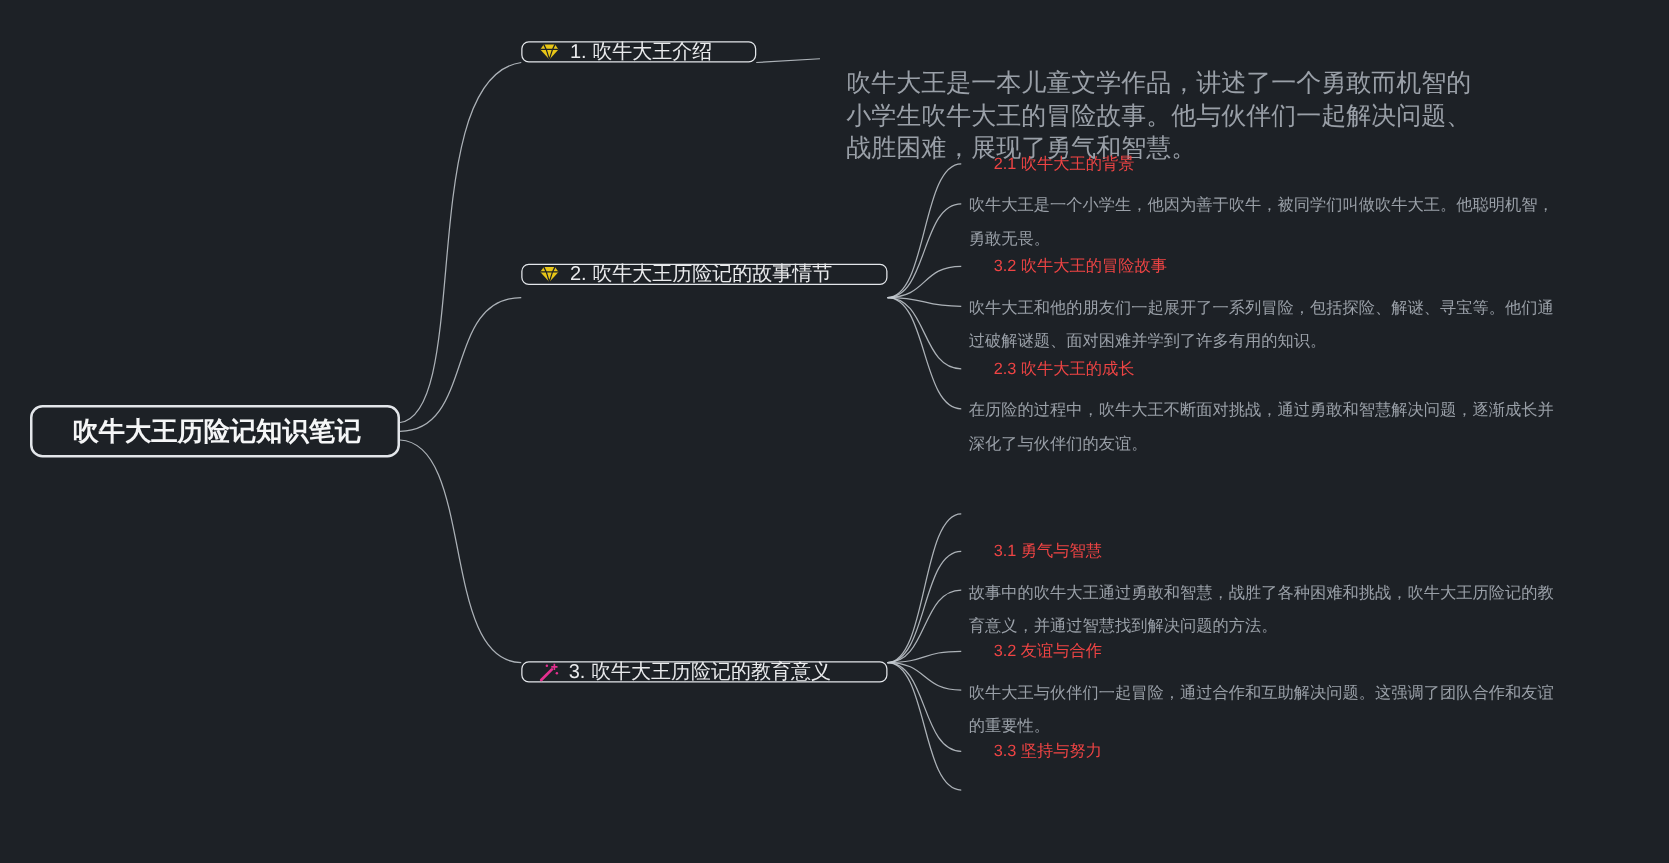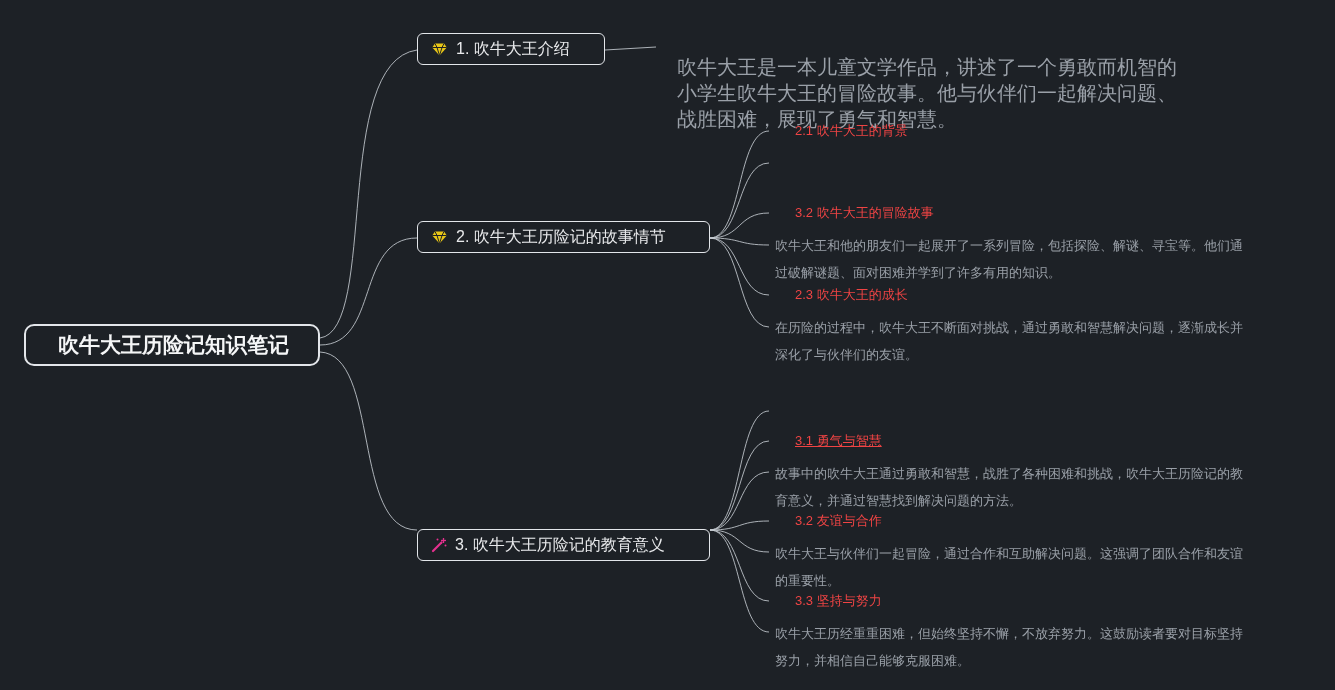--- a/index.html
+++ b/index.html
@@ -18,21 +18,21 @@
     border:1.5px solid #e3e6ea;border-radius:6px;
     background:#1d2126;color:#e9eaec;
     display:flex;align-items:center;gap:8px;
     padding:0 13px;font-size:16px;white-space:nowrap;
   }
   .node.root{
     border-radius:10px;border-width:2px;
     font-size:21px;font-weight:bold;color:#f5f6f7;
     width:296px;height:42px;justify-content:center;padding-left:16px;
   }
-  .node.branch{height:32px;text-align:right;}
+  .node.branch{height:17px;text-align:right;}
   .icon{display:flex;align-items:center;}
 
   .detail{
     position:absolute;color:#9aa0a8;
     font-size:13px;line-height:27px;
   }
   .detail.heading{color:#ef4444;line-height:18px;margin-left:20px;}
   .detail.intro{width:500px;line-height:27px;}
 </style>
 </head>
@@ -69,21 +69,21 @@
   <div class="node branch" style="left:417px;top:33px;width:188px;">
     <span class="icon">
       <svg width="17" height="15" viewBox="0 0 17 15">
         <polygon points="4,1.5 13,1.5 15.8,5.5 8.5,13.5 1.2,5.5" fill="#e8c617"></polygon>
         <path d="M1.2,5.5 H15.8 M4,1.5 L6,5.5 L8.5,13.5 M13,1.5 L11,5.5 L8.5,13.5" stroke="#1d2126" stroke-width="1" fill="none"></path>
       </svg>
     </span>
     <span>1. 吹牛大王介绍</span>
   </div>
 
-  <div class="node branch" style="left:417px;top:221px;width:293px;">
+  <div class="node branch" style="left:417px;top:211px;width:293px;">
     <span class="icon">
       <svg width="17" height="15" viewBox="0 0 17 15">
         <polygon points="4,1.5 13,1.5 15.8,5.5 8.5,13.5 1.2,5.5" fill="#e8c617"></polygon>
         <path d="M1.2,5.5 H15.8 M4,1.5 L6,5.5 L8.5,13.5 M13,1.5 L11,5.5 L8.5,13.5" stroke="#1d2126" stroke-width="1" fill="none"></path>
       </svg>
     </span>
     <span>2. 吹牛大王历险记的故事情节</span>
   </div>
 
   <div class="node branch" style="left:417px;top:513px;width:293px;margin-top:16px;">
@@ -95,25 +95,25 @@
         <circle cx="6.5" cy="2.5" r="1" fill="#e5308f"></circle>
         <circle cx="14.5" cy="8.5" r="1" fill="#e5308f"></circle>
       </svg>
     </span>
     <span>3. 吹牛大王历险记的教育意义</span>
   </div>
 
   <div class="detail intro" style="left:677px;top:30px;width:500px;font-size:20px;line-height:26px;margin-top:24px;">吹牛大王是一本儿童文学作品，讲述了一个勇敢而机智的小学生吹牛大王的冒险故事。他与伙伴们一起解决问题、战胜困难，展现了勇气和智慧。</div>
 
   <div class="detail heading" style="left:775px;top:122px;">2.1 吹牛大王的背景</div>
+  <div class="detail" style="left:775px;top:150px;width:478px;">吹牛大王是一个小学生，他因为善于吹牛，被同学们叫做吹牛大王。他聪明机智，勇敢无畏。</div>
   <div class="detail heading" style="left:775px;top:204px;">3.2 吹牛大王的冒险故事</div>
   <div class="detail" style="left:775px;top:232px;width:478px;">吹牛大王和他的朋友们一起展开了一系列冒险，包括探险、解谜、寻宝等。他们通过破解谜题、面对困难并学到了许多有用的知识。</div>
   <div class="detail heading" style="left:775px;top:286px;">2.3 吹牛大王的成长</div>
   <div class="detail" style="left:775px;top:314px;width:478px;">在历险的过程中，吹牛大王不断面对挑战，通过勇敢和智慧解决问题，逐渐成长并深化了与伙伴们的友谊。</div>
 
-  <div class="detail heading" style="left:775px;top:432px;text-decoration:underline;">3.1 勇气与智慧</div>
+  <div class="detail heading" style="left:775px;top:432px;">3.1 勇气与智慧</div>
   <div class="detail" style="left:775px;top:460px;width:478px;">故事中的吹牛大王通过勇敢和智慧，战胜了各种困难和挑战，吹牛大王历险记的教育意义，并通过智慧找到解决问题的方法。</div>
   <div class="detail heading" style="left:775px;top:512px;">3.2 友谊与合作</div>
   <div class="detail" style="left:775px;top:540px;width:478px;">吹牛大王与伙伴们一起冒险，通过合作和互助解决问题。这强调了团队合作和友谊的重要性。</div>
   <div class="detail heading" style="left:775px;top:592px;">3.3 坚持与努力</div>
-  <div class="detail" style="left:775px;top:620px;width:478px;">吹牛大王历经重重困难，但始终坚持不懈，不放弃努力。这鼓励读者要对目标坚持努力，并相信自己能够克服困难。</div>
 
 </div>
 
 </body></html>

